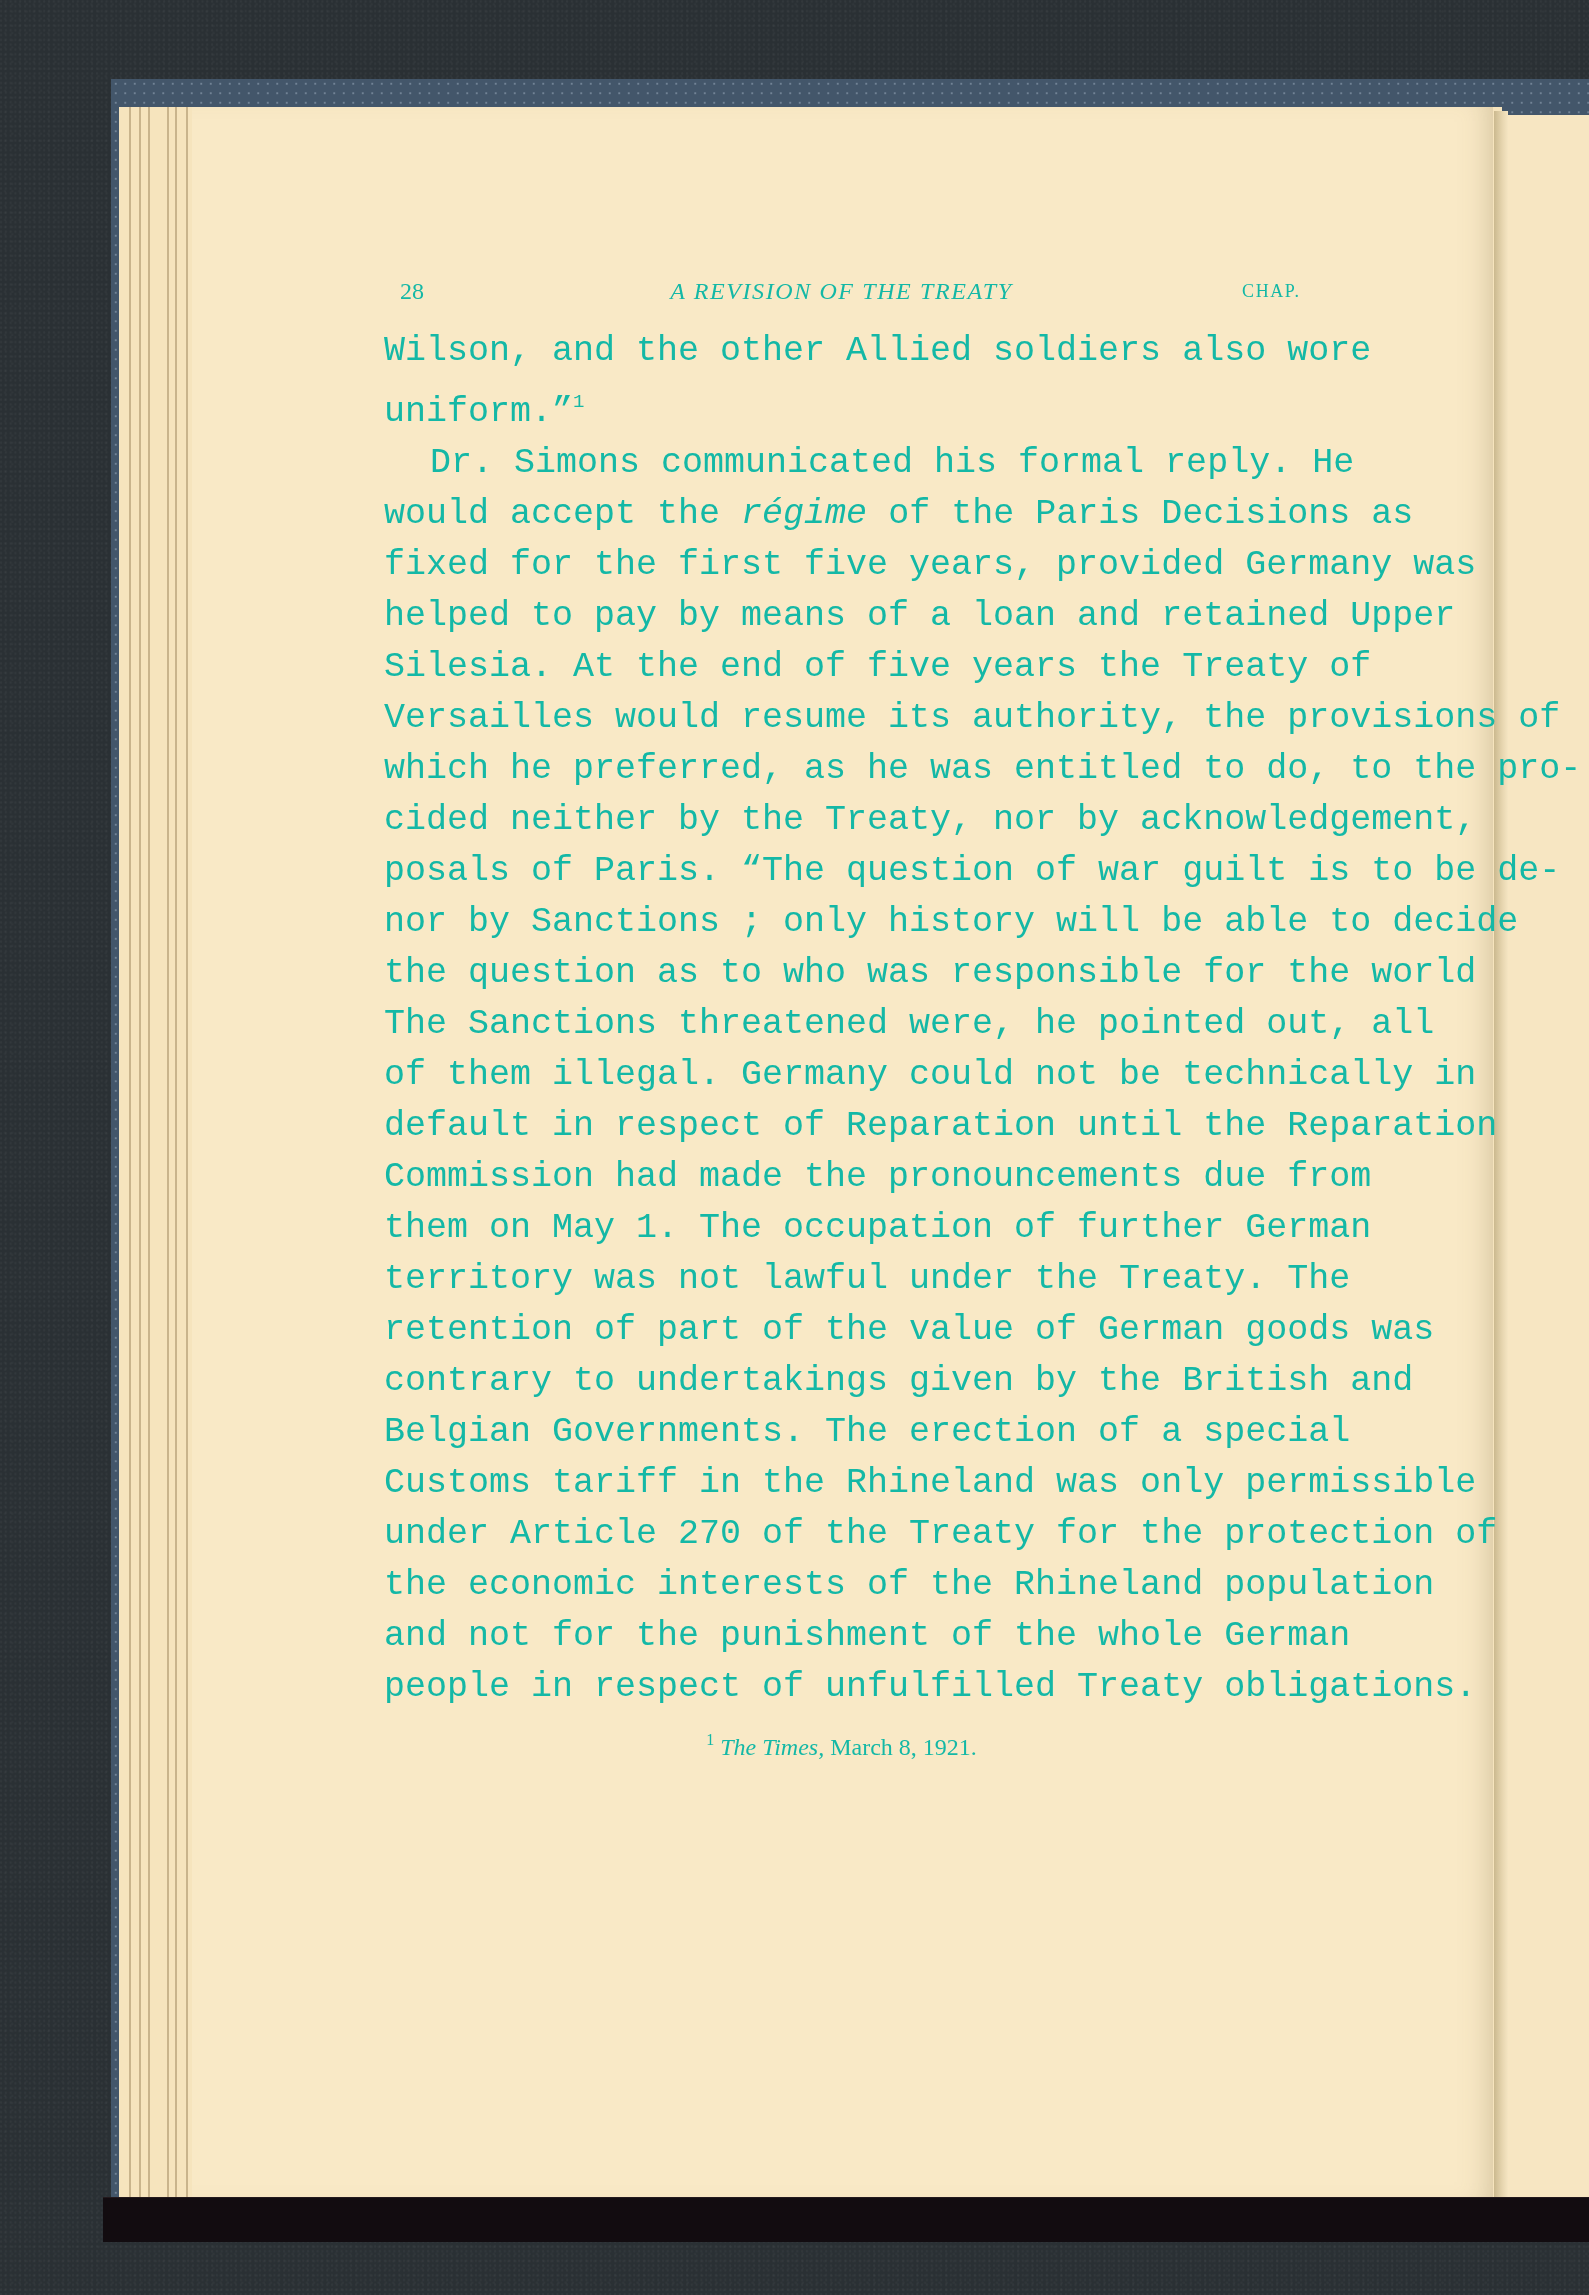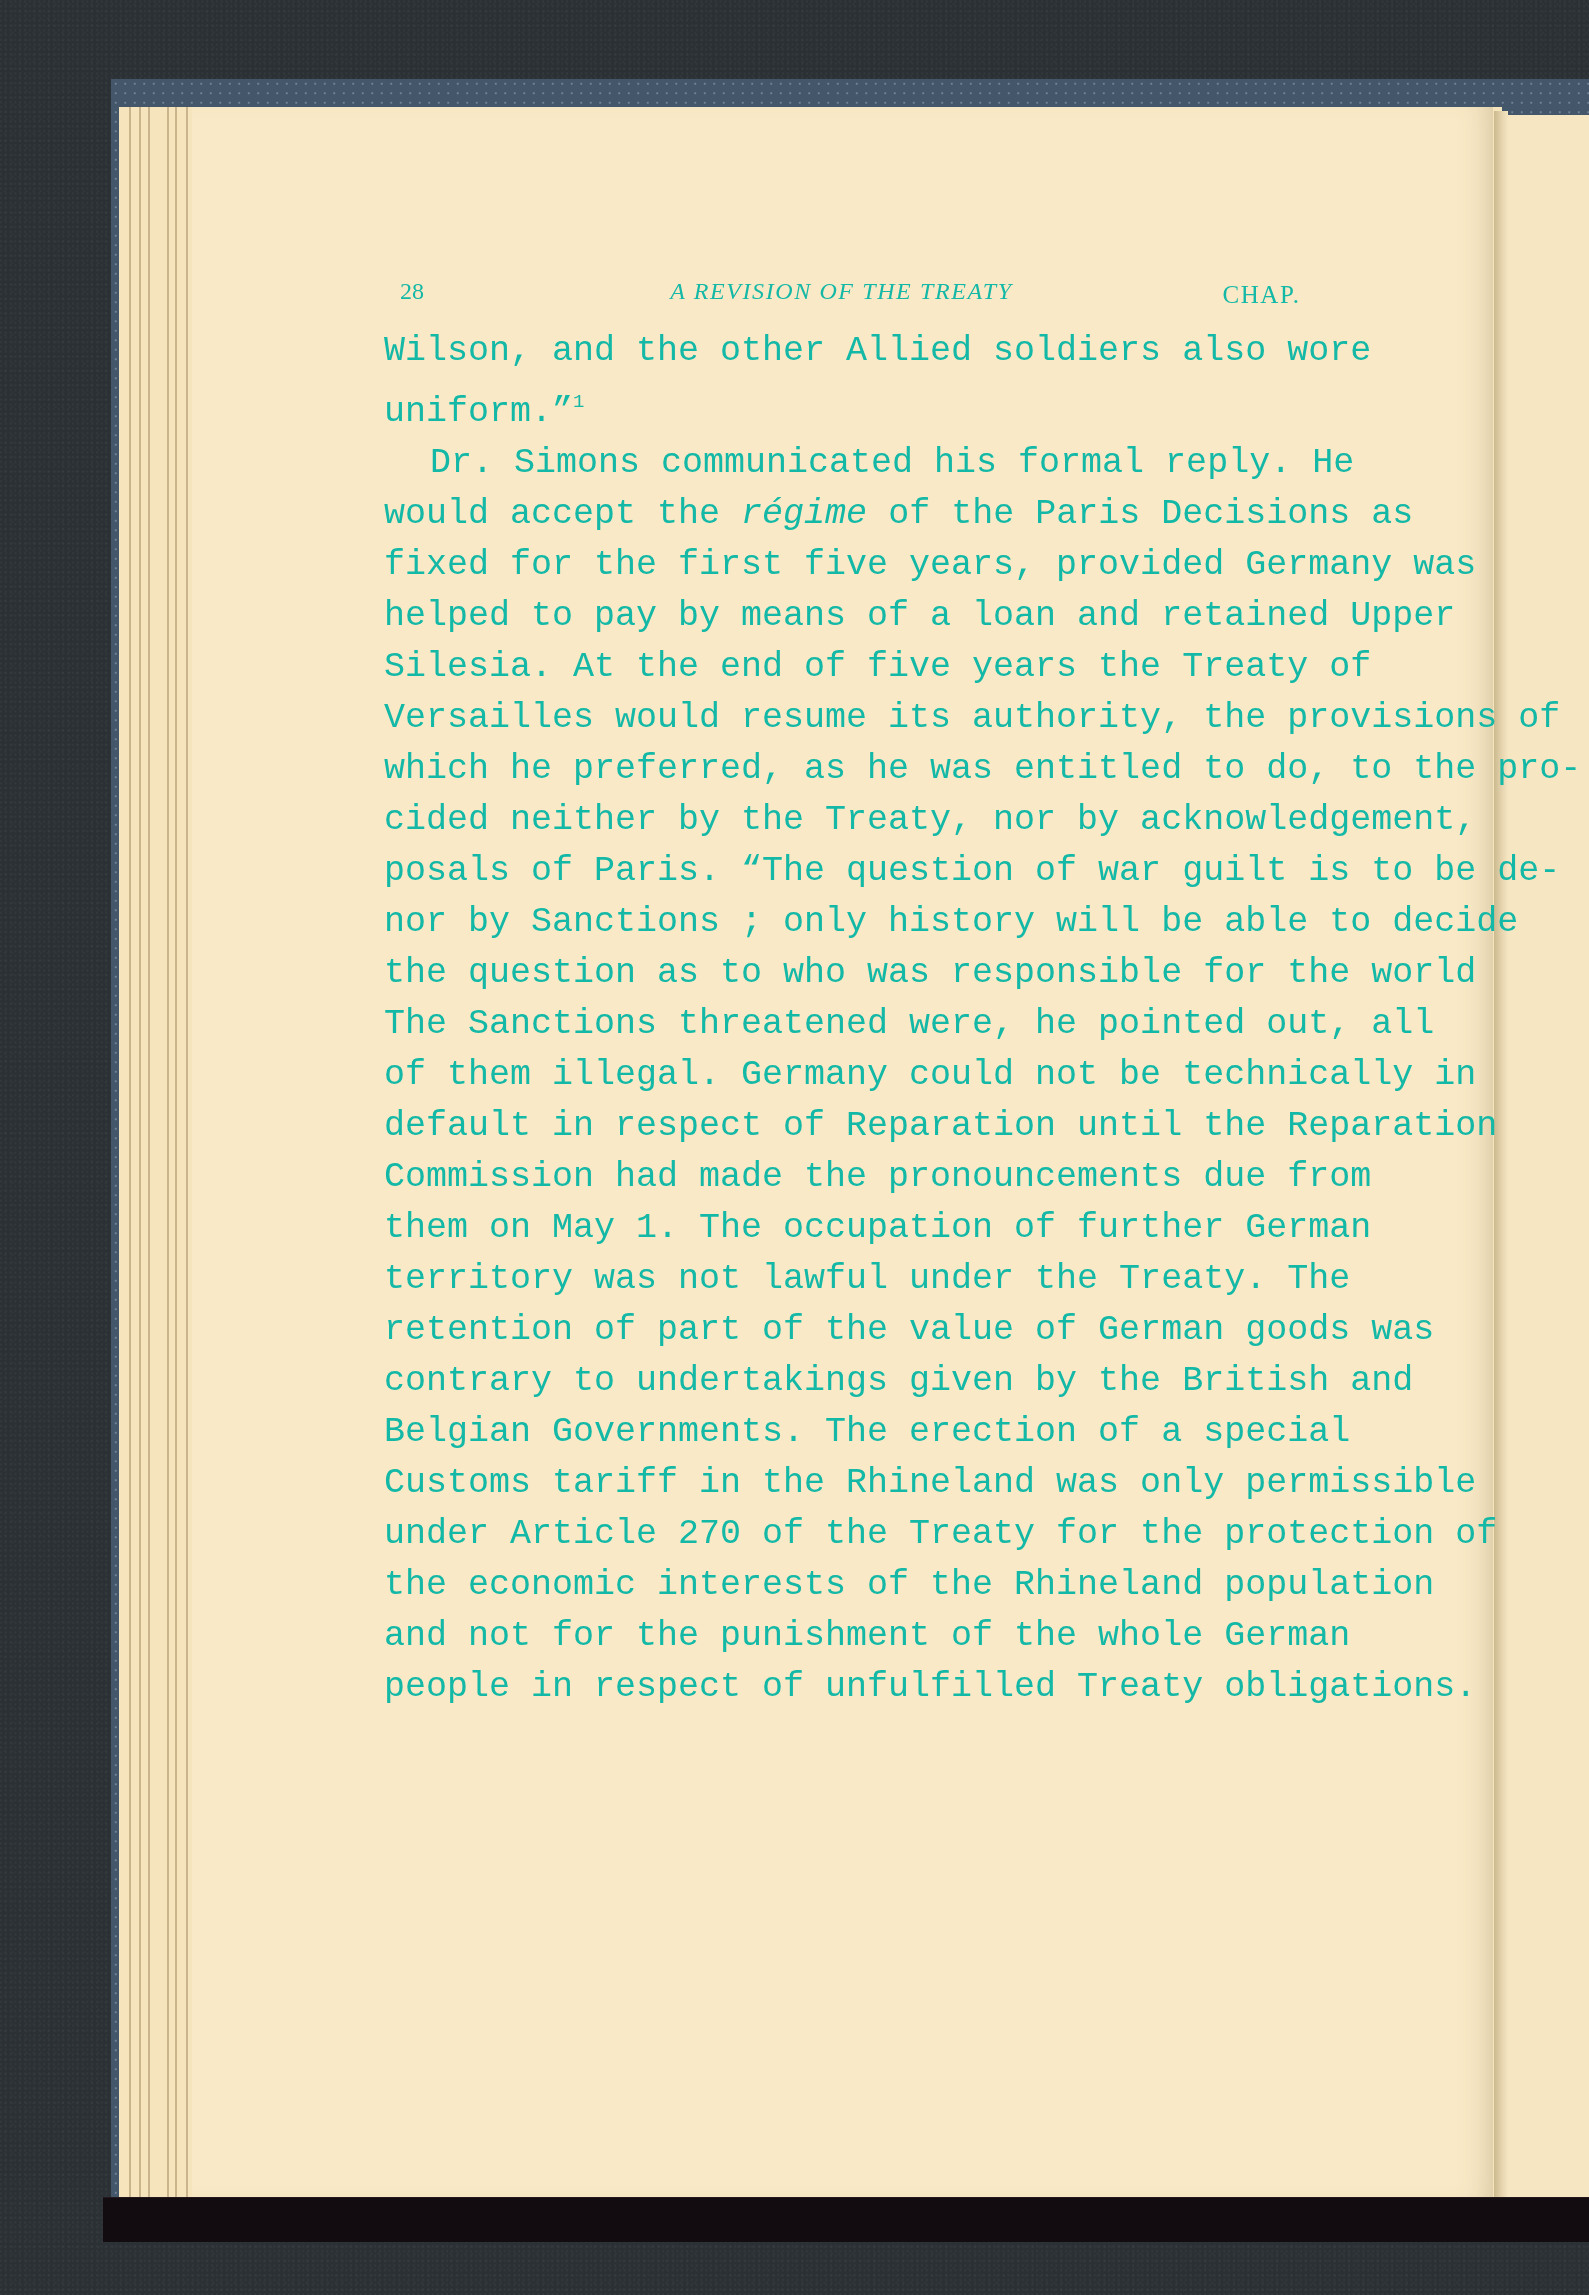--- a/index.html
+++ b/index.html
@@ -42,21 +42,21 @@
   }
   .text-area {
     position: absolute; left: 384px; top: 270px; width: 915px;
     color: #14b8a6;
   }
   .running-head {
     position: relative; height: 48px; font-size: 24px;
   }
   .rh-num { position: absolute; left: 16px; top: 8px; }
   .rh-title { position: absolute; left: 0; right: 0; top: 8px; text-align: center; font-style: italic; letter-spacing: 1.6px; }
-  .rh-chap { position: absolute; right: -1.6px; top: 11px; font-size: 25px; letter-spacing: 1.6px; }
+  .rh-chap { position: absolute; right: -1.6px; top: 11px; font-size: 18px; letter-spacing: 1.6px; }
   .body-text {
     font-size: 35px; line-height: 51px; text-align: justify;
     margin-top: 8px;
     font-family: Liberation Mono, monospace;
   }
   .line { display: block; text-align: justify; text-align-last: justify; white-space: nowrap; }
   .line.last { text-align-last: left; }
   sup { font-size: 19px; vertical-align: 14.3px; }
   .footnote {
     margin-top: 17.5px; text-align: center; font-size: 24px;
@@ -115,14 +115,19 @@
     <span class="line">retention of part of the value of German goods was</span>
     <span class="line">contrary to undertakings given by the British and</span>
     <span class="line">Belgian Governments. The erection of a special</span>
     <span class="line">Customs tariff in the Rhineland was only permissible</span>
     <span class="line">under Article 270 of the Treaty for the protection of</span>
     <span class="line">the economic interests of the Rhineland population</span>
     <span class="line">and not for the punishment of the whole German</span>
     <span class="line">people in respect of unfulfilled Treaty obligations.</span>
   </div>
 
+  <div class="footnote">
+    <sup>1</sup>
+    <em>The Times,</em>
+    <span>March 8, 1921.</span>
+  </div>
 </div>
 
 
 </body></html>

